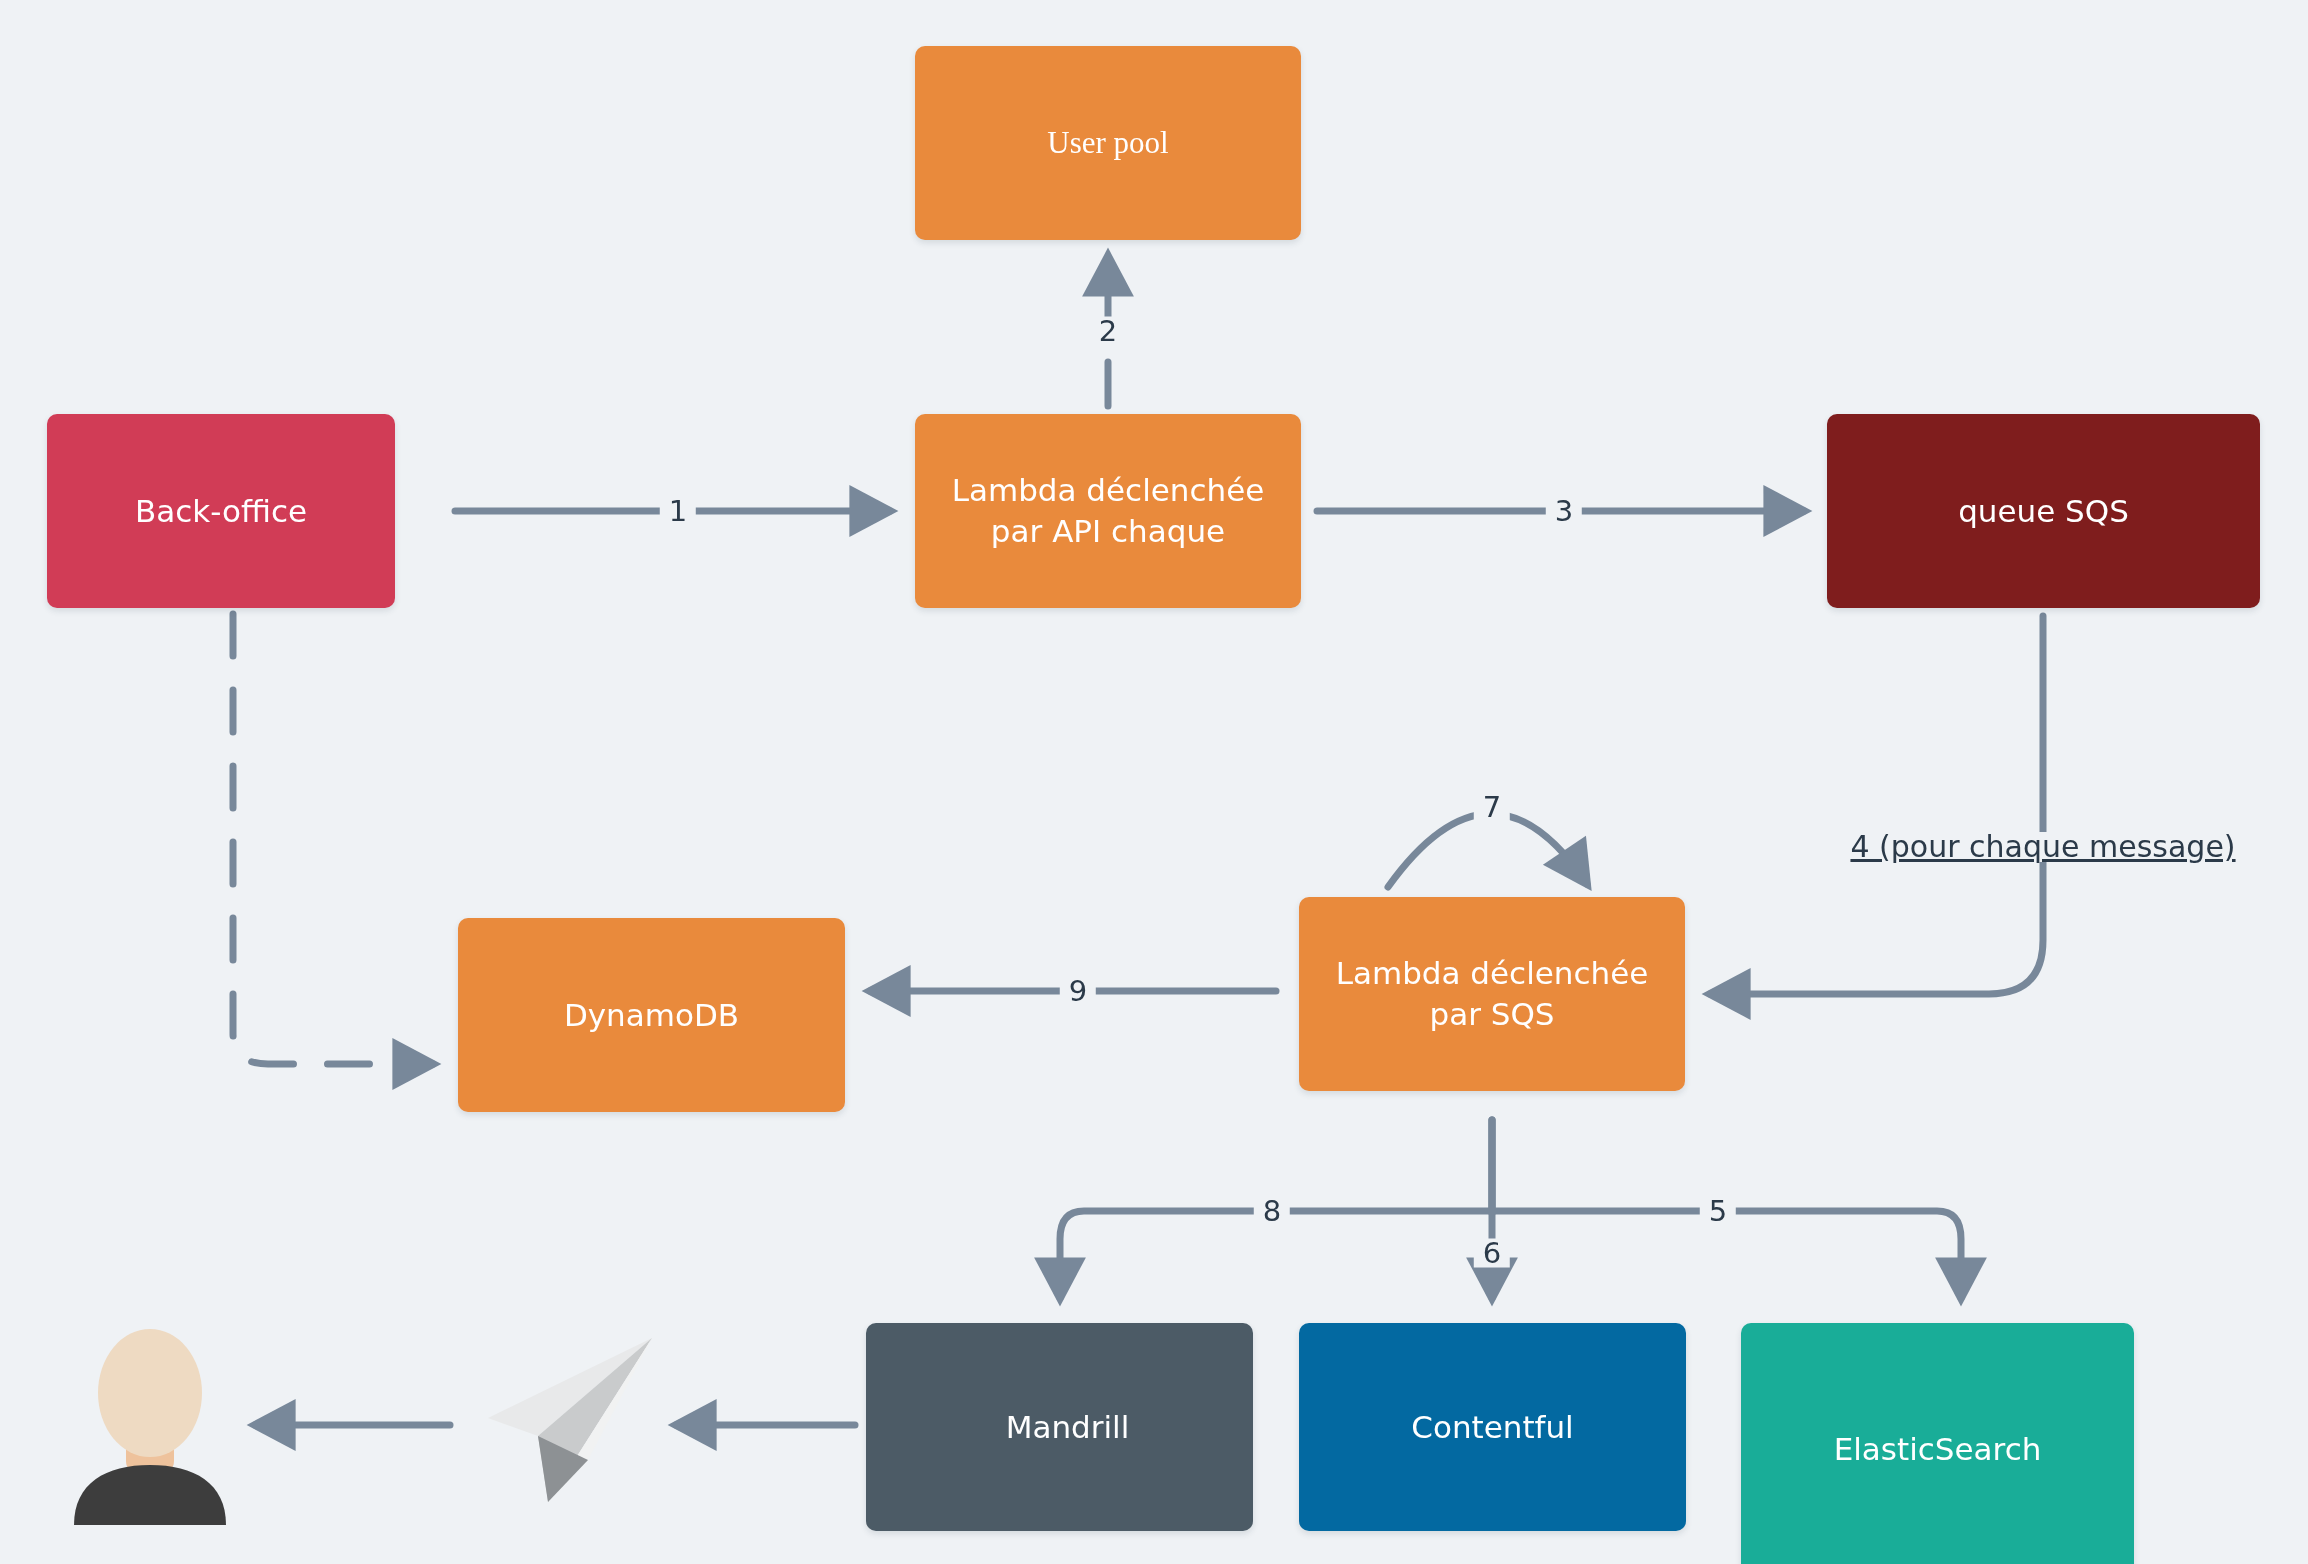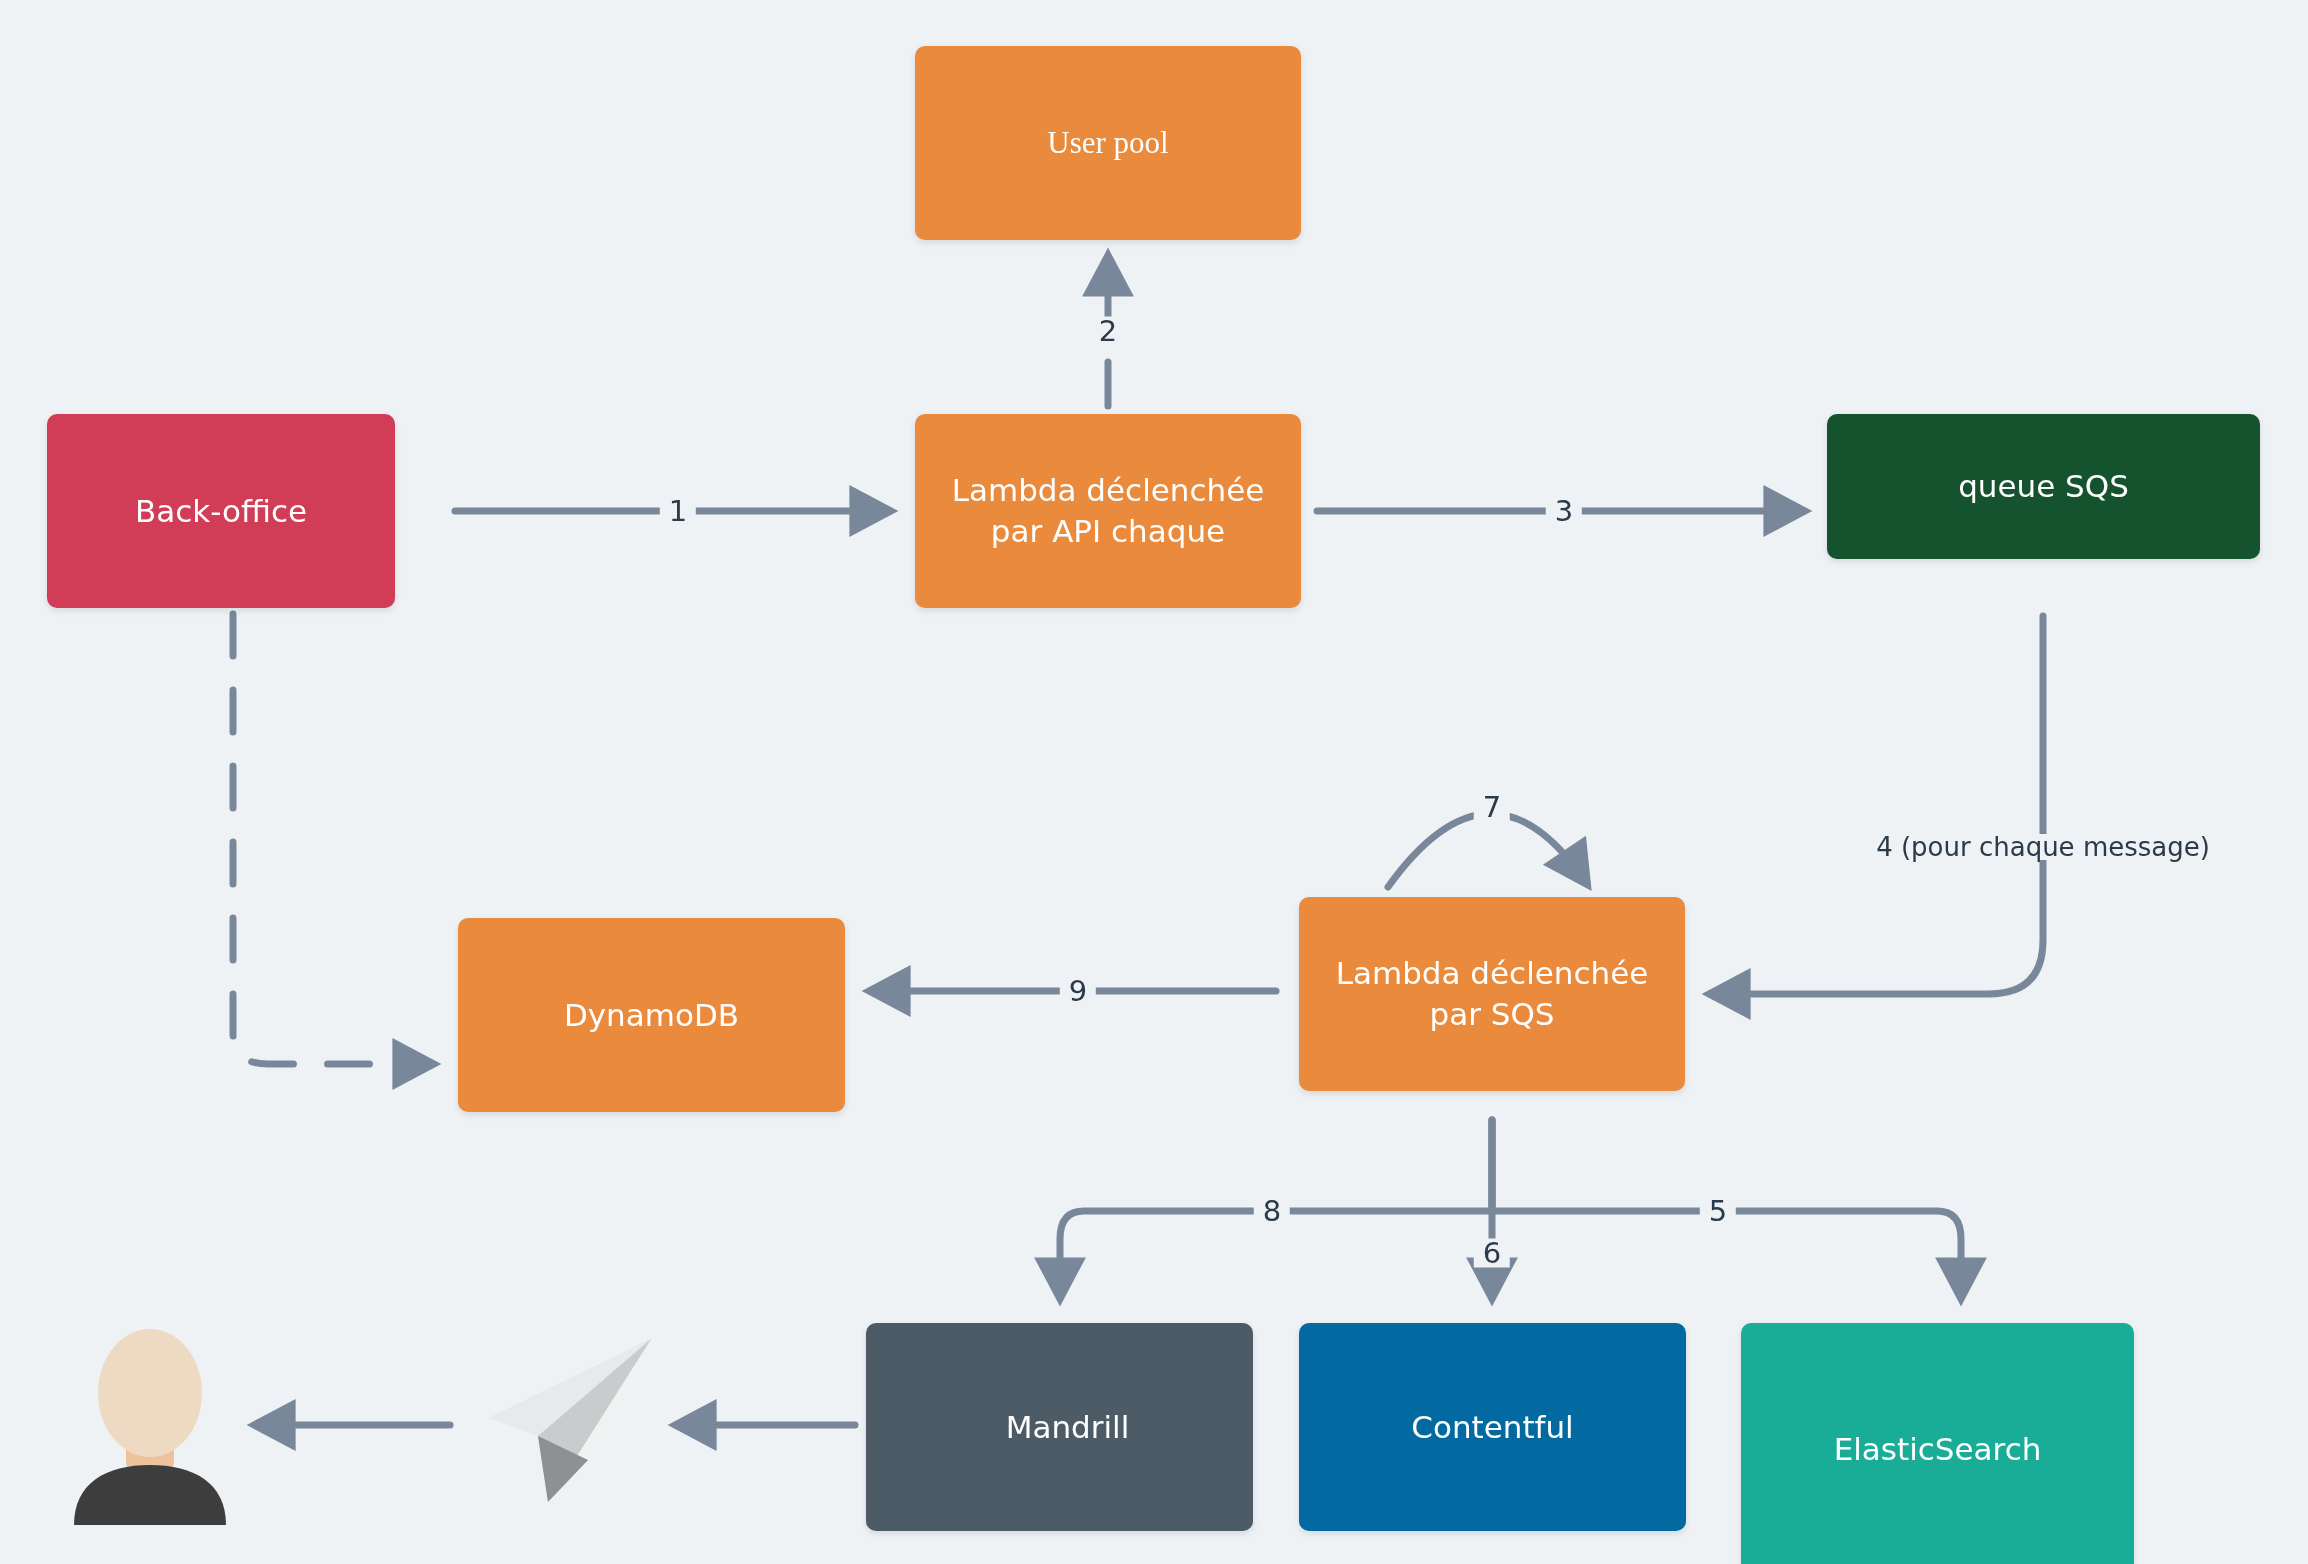--- a/index.html
+++ b/index.html
@@ -31,21 +31,21 @@
   .edge-label{
     position:absolute;
     color:#2b3a49;
     font-size:29px;
     line-height:1;
     white-space:nowrap;
     background:#eff2f5;
     padding:0 9px;
     transform:translate(-50%,-50%);
   }
-  .edge-label.long{font-size:26px;}
+  .edge-label.long{font-size:30px;text-decoration:underline;}
 
   .icon-wrap{position:absolute;}
   svg{display:block;}
 </style>
 </head>
 <body>
 
 <div id="canvas">
 
   <svg class="edges" viewBox="0 0 2308 1564">
@@ -90,21 +90,21 @@
     <span>Back-office</span>
   </div>
 
   <div class="node" style="left:915px;top:414px;width:386px;height:194px;background:#e98a3c;">
     <div>
       <span>Lambda déclenchée</span>
       <span>par API chaque</span>
     </div>
   </div>
 
-  <div class="node" style="left:1827px;top:414px;width:433px;height:145px;background:#14532d;text-align:right;">
+  <div class="node" style="left:1827px;top:414px;width:433px;height:194px;background:#7f1d1d;text-align:right;">
     <span>queue SQS</span>
   </div>
 
   <div class="node" style="left:458px;top:918px;width:387px;height:194px;background:#e98a3c;">
     <span>DynamoDB</span>
   </div>
 
   <div class="node" style="left:1299px;top:897px;width:386px;height:194px;background:#e98a3c;">
     <div>
       <span>Lambda déclenchée</span>

